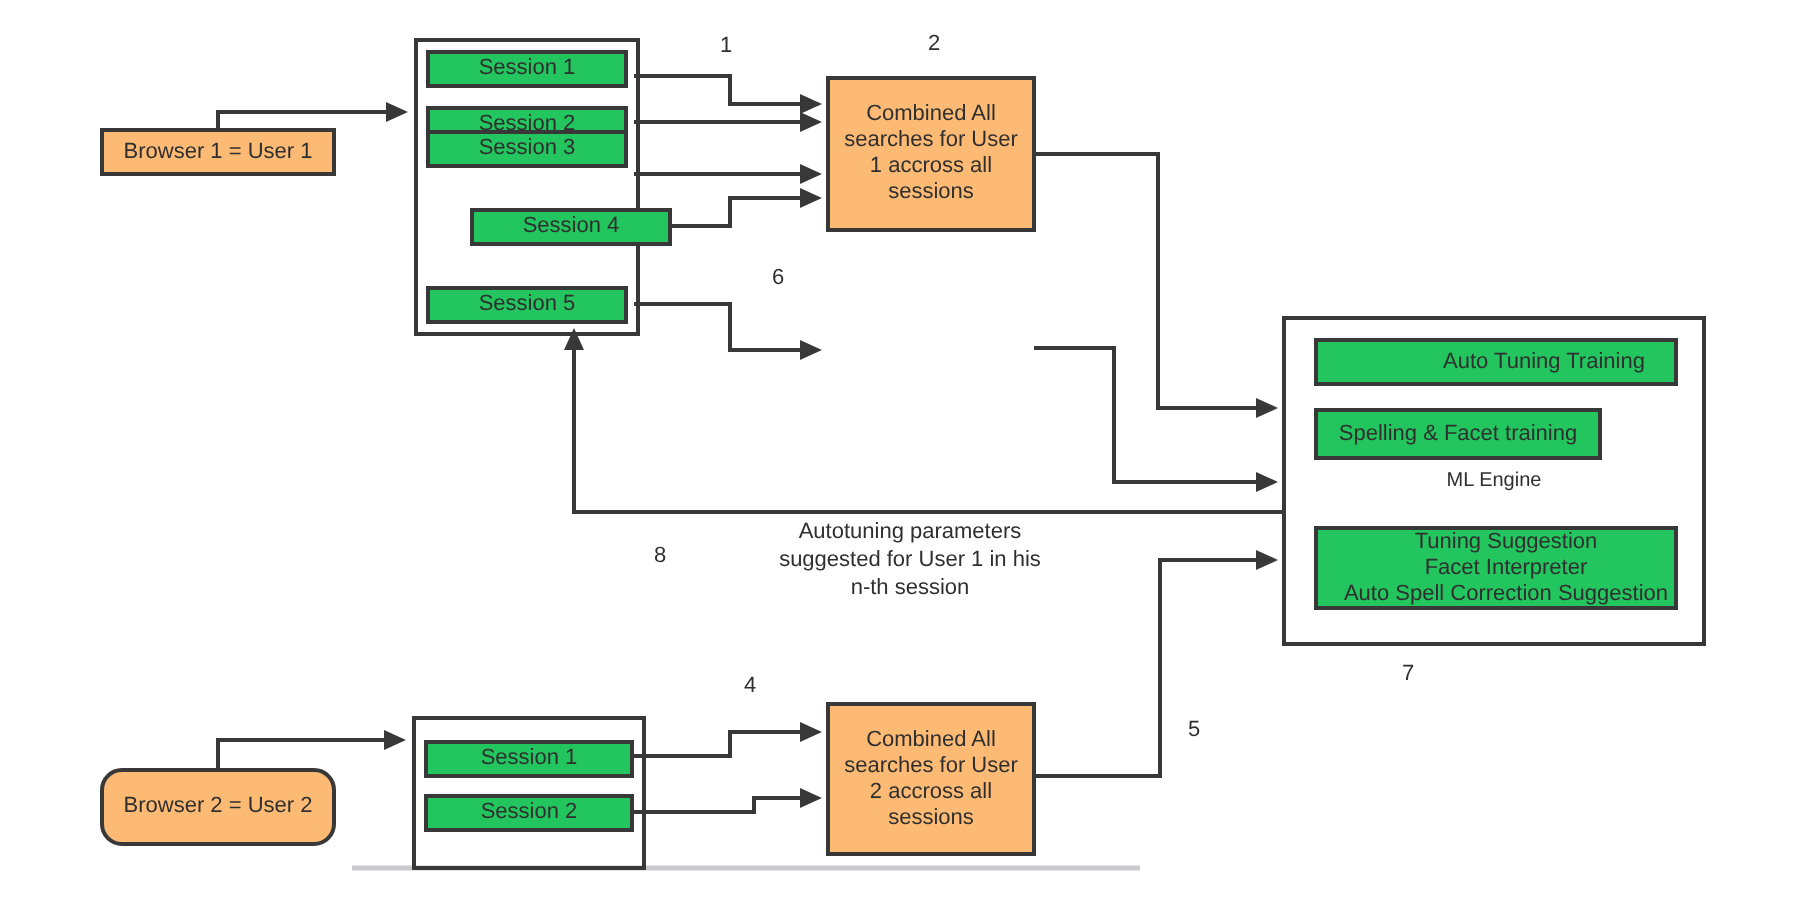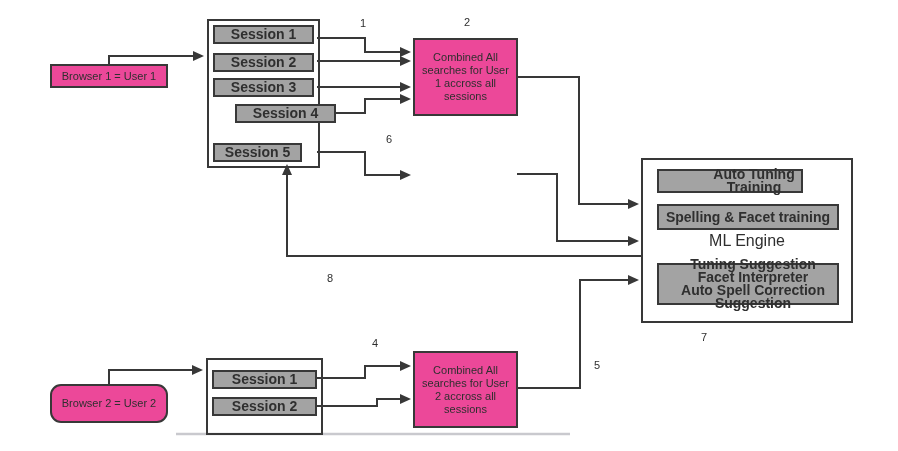--- a/index.html
+++ b/index.html
@@ -15,59 +15,58 @@
   .layer {
     position: absolute;
     left: 0; top: 0;
     width: 898px; height: 451px;
     pointer-events: none;
   }
   .box {
     position: absolute;
     box-sizing: border-box;
     border: 2px solid #383838;
-    background: #ec4899;
+    background: #fdba74;
     display: flex;
     align-items: center;
     justify-content: center;
     text-align: center;
     font-size: 11px;
     line-height: 13px;
     white-space: pre-line;
   }
   .container-box { background: transparent; }
   .session {
     position: absolute;
     box-sizing: border-box;
     border: 2px solid #383838;
-    background: #a3a3a3;
+    background: #22c55e;
     display: flex;
     align-items: center;
     justify-content: center;
-    font-size: 14px;
-    font-weight: bold;
+    font-size: 11px;
   }
   .lbl {
     position: absolute;
     font-size: 11px;
     transform: translateX(-50%);
     white-space: nowrap;
   }
   .note {
     position: absolute;
     font-size: 11px;
     line-height: 14.3px;
     white-space: pre-line;
   }
   .note-center { text-align: center; line-height: 13.8px; }
   .ml-title {
     position: absolute;
     left: 0; right: 0;
     text-align: center;
-    font-size: 16px;
+    font-size: 10px;
   }
 </style>
 </head>
 <body>
 
 <div class="canvas">
 
   <svg class="layer" width="898" height="451" viewBox="0 0 898 451">
     <defs>
       <marker id="ah" markerUnits="userSpaceOnUse" markerWidth="14" markerHeight="12" refX="9" refY="5" orient="auto">
@@ -89,34 +88,34 @@
       <path d="M317,406 L377,406 L377,399 L409,399" marker-end="url(#ah)"></path>
       <path d="M518,388 L580,388 L580,280 L637,280" marker-end="url(#ah)"></path>
     </g>
   </svg>
 
   <div class="box" style="left:50px; top:64px; width:118px; height:24px;">Browser 1 = User 1</div>
 
   <div class="box container-box" style="left:207px; top:19px; width:113px; height:149px;">
     <div class="session" style="left:4px; top:4px;  width:101px; height:19px;">Session 1</div>
     <div class="session" style="left:4px; top:32px; width:101px; height:19px;">Session 2</div>
-    <div class="session" style="left:4px; top:57px; width:101px; height:19px;">Session 3</div>
+    <div class="session" style="left:4px; top:44px; width:101px; height:19px;">Session 3</div>
     <div class="session" style="left:4px; top:83px; width:101px; height:19px;margin-left:22px;">Session 4</div>
-    <div class="session" style="left:4px; top:122px;width:89px; height:19px;">Session 5</div>
+    <div class="session" style="left:4px; top:122px;width:101px; height:19px;">Session 5</div>
   </div>
 
   <div class="box" style="left:413px; top:38px; width:105px; height:78px;">Combined All
 searches for User
 1 accross all
 sessions</div>
 
 
   <div class="box container-box" style="left:641px; top:158px; width:212px; height:165px;">
-    <div class="session" style="left:14px; top:9px;  width:146px; height:24px;padding-left:48px;">Auto Tuning Training</div>
-    <div class="session" style="left:14px; top:44px; width:182px; height:26px;">Spelling &amp; Facet training</div>
+    <div class="session" style="left:14px; top:9px;  width:182px; height:24px;padding-left:48px;">Auto Tuning Training</div>
+    <div class="session" style="left:14px; top:44px; width:144px; height:26px;">Spelling &amp; Facet training</div>
     <div class="ml-title" style="top:74px;">ML Engine</div>
     <div class="session" style="left:14px; top:103px; width:182px; height:42px; white-space:pre-line; text-align:center; line-height:13px;padding-left:10px;">Tuning Suggestion
 Facet Interpreter
 Auto Spell Correction Suggestion</div>
   </div>
 
   <div class="box" style="left:50px; top:384px; width:118px; height:39px;border-radius:11px;">Browser 2 = User 2</div>
 
   <div class="box container-box" style="left:206px; top:358px; width:117px; height:77px;">
     <div class="session" style="left:4px; top:10px; width:105px; height:19px;">Session 1</div>
@@ -129,20 +128,23 @@
 sessions</div>
 
   <div class="lbl" style="left:363px; top:17px;">1</div>
   <div class="lbl" style="left:467px; top:16px;">2</div>
   <div class="lbl" style="left:375px; top:337px;">4</div>
   <div class="lbl" style="left:597px; top:359px;">5</div>
   <div class="lbl" style="left:389px; top:133px;">6</div>
   <div class="lbl" style="left:704px; top:331px;">7</div>
   <div class="lbl" style="left:330px; top:272px;">8</div>
 
+  <div class="note note-center" style="left:374px; top:260px; width:162px;">Autotuning parameters
+suggested for User 1 in his
+n-th session</div>
 
   <svg class="layer" width="898" height="451" viewBox="0 0 898 451">
     <defs>
       <marker id="ah2" markerUnits="userSpaceOnUse" markerWidth="14" markerHeight="12" refX="9" refY="5" orient="auto">
         <path d="M0,0 L11,5 L0,10 Z" fill="#383838"></path>
       </marker>
     </defs>
     <path d="M641,256 L287,256 L287,166" marker-end="url(#ah2)" fill="none" stroke="#383838" stroke-width="2"></path>
   </svg>
 

